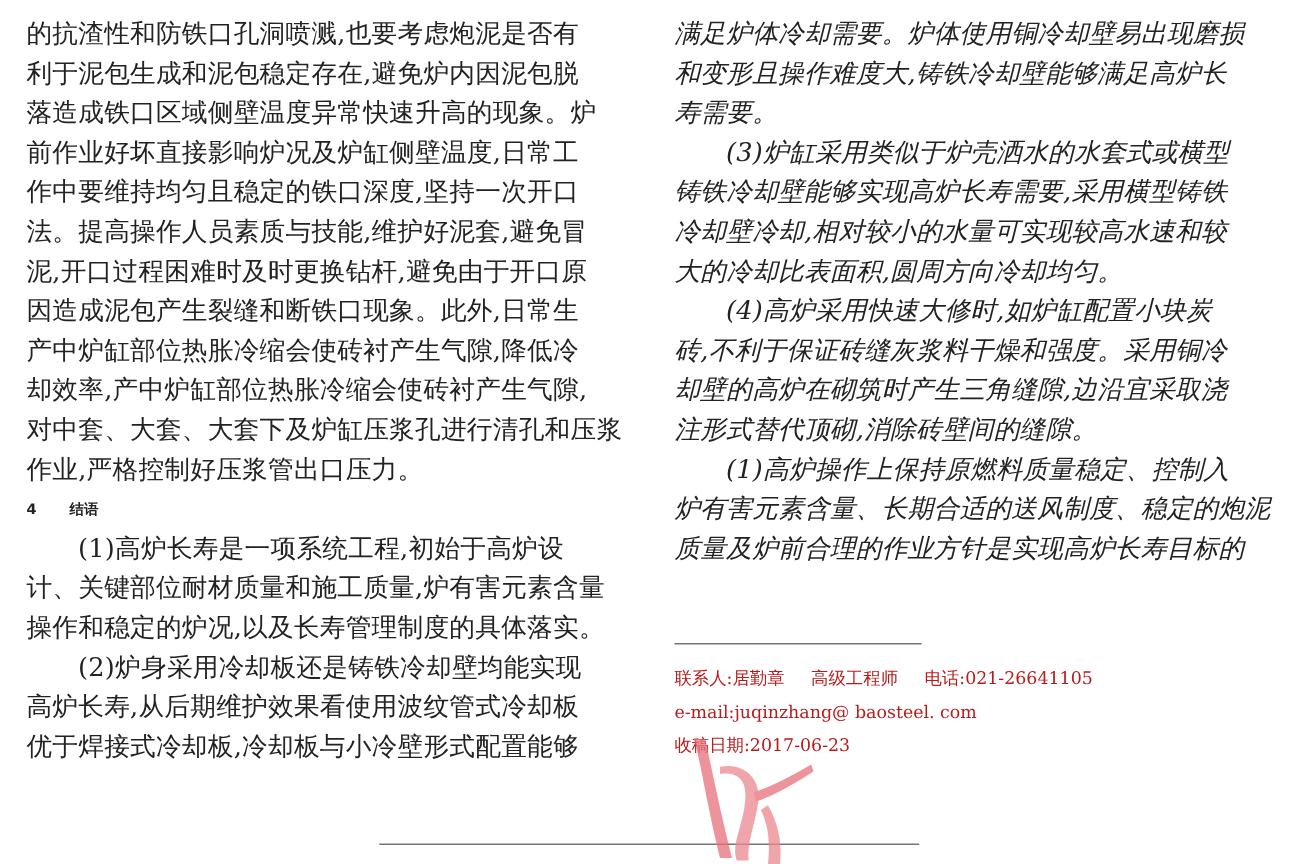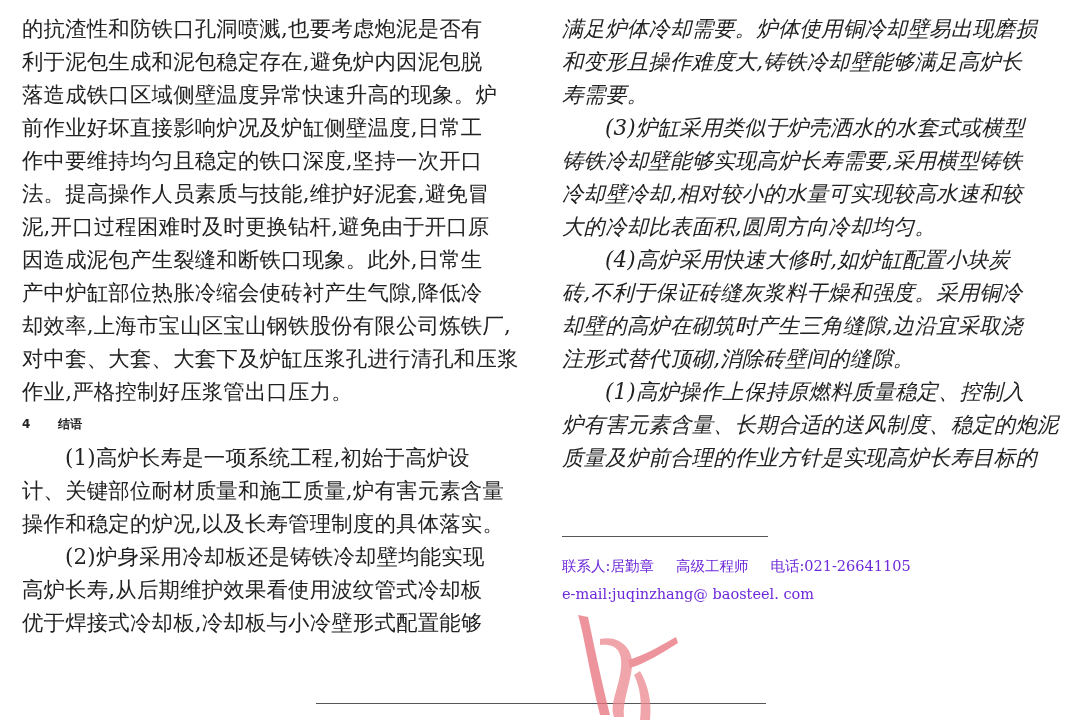--- a/index.html
+++ b/index.html
@@ -22,21 +22,21 @@
       font-family: "DejaVu Sans", "Liberation Sans", sans-serif;
       font-weight: bold; font-size: 12px;
     }
     .heading .num { display: inline-block; width: 36px; }
     .rule-top {
       position: absolute; left: 562px; top: 536px; width: 206px; height: 1px;
       background: #555555;
     }
     .footnote {
       position: absolute; left: 562px; top: 552px;
-      font-size: 14.5px; line-height: 28px; color: #6d28d9;
+      font-size: 14.5px; line-height: 28px; color: #b91c1c;
     }
     .footnote .line { height: 28px; }
     .fn-gap { display: inline-block; width: 22px; }
     .rule-bottom {
       position: absolute; left: 316px; top: 703px; width: 450px; height: 1px;
       background: #555555;
     }
     .watermark {
       position: absolute; left: 570px; top: 605px; width: 110px; height: 115px;
       pointer-events: none; opacity: 0.75;
@@ -48,21 +48,21 @@
 <div class="col col-left">
   <span class="line">的抗渣性和防铁口孔洞喷溅,也要考虑炮泥是否有</span>
   <span class="line">利于泥包生成和泥包稳定存在,避免炉内因泥包脱</span>
   <span class="line">落造成铁口区域侧壁温度异常快速升高的现象。炉</span>
   <span class="line">前作业好坏直接影响炉况及炉缸侧壁温度,日常工</span>
   <span class="line">作中要维持均匀且稳定的铁口深度,坚持一次开口</span>
   <span class="line">法。提高操作人员素质与技能,维护好泥套,避免冒</span>
   <span class="line">泥,开口过程困难时及时更换钻杆,避免由于开口原</span>
   <span class="line">因造成泥包产生裂缝和断铁口现象。此外,日常生</span>
   <span class="line">产中炉缸部位热胀冷缩会使砖衬产生气隙,降低冷</span>
-  <span class="line">却效率,上海市宝山区宝山钢铁股份有限公司炼铁厂,</span>
+  <span class="line">却效率,产中炉缸部位热胀冷缩会使砖衬产生气隙,</span>
   <span class="line">对中套、大套、大套下及炉缸压浆孔进行清孔和压浆</span>
   <span class="line">作业,严格控制好压浆管出口压力。</span>
   <span class="line heading">
     <span class="num">4</span><span>结语</span>
   </span>
   <span class="line indent">(1)高炉长寿是一项系统工程,初始于高炉设</span>
   <span class="line">计、关键部位耐材质量和施工质量,炉有害元素含量</span>
   <span class="line">操作和稳定的炉况,以及长寿管理制度的具体落实。</span>
   <span class="line indent">(2)炉身采用冷却板还是铸铁冷却壁均能实现</span>
   <span class="line">高炉长寿,从后期维护效果看使用波纹管式冷却板</span>
@@ -86,20 +86,21 @@
   <span class="line">质量及炉前合理的作业方针是实现高炉长寿目标的</span>
 </div>
 
 <div class="rule-top"></div>
 
 <div class="footnote">
   <span class="line">
     <span>联系人:居勤章</span><span class="fn-gap"></span><span>高级工程师</span><span class="fn-gap"></span><span>电话:021-26641105</span>
   </span>
   <span class="line">e-mail:juqinzhang@ baosteel. com</span>
+  <span class="line">收稿日期:2017-06-23</span>
 </div>
 
 <div class="rule-bottom"></div>
 
 <svg class="watermark" viewBox="0 0 110 115">
   <path d="M8 10 C 14 30, 18 60, 30 110 L 40 110 C 30 70, 24 40, 18 12 Z" fill="#e8707a"></path>
   <path d="M30 40 C 45 38, 55 45, 50 70 C 46 90, 40 100, 44 112 L 54 112 C 52 98, 60 80, 62 62 C 64 44, 50 30, 30 34 Z" fill="#ec8890"></path>
   <path d="M58 55 C 75 50, 92 40, 106 32 L 108 38 C 92 48, 76 58, 60 63 Z" fill="#e8707a"></path>
   <path d="M64 70 C 70 82, 72 96, 70 115 L 80 115 C 82 96, 78 80, 70 66 Z" fill="#ec8890"></path>
 </svg>

